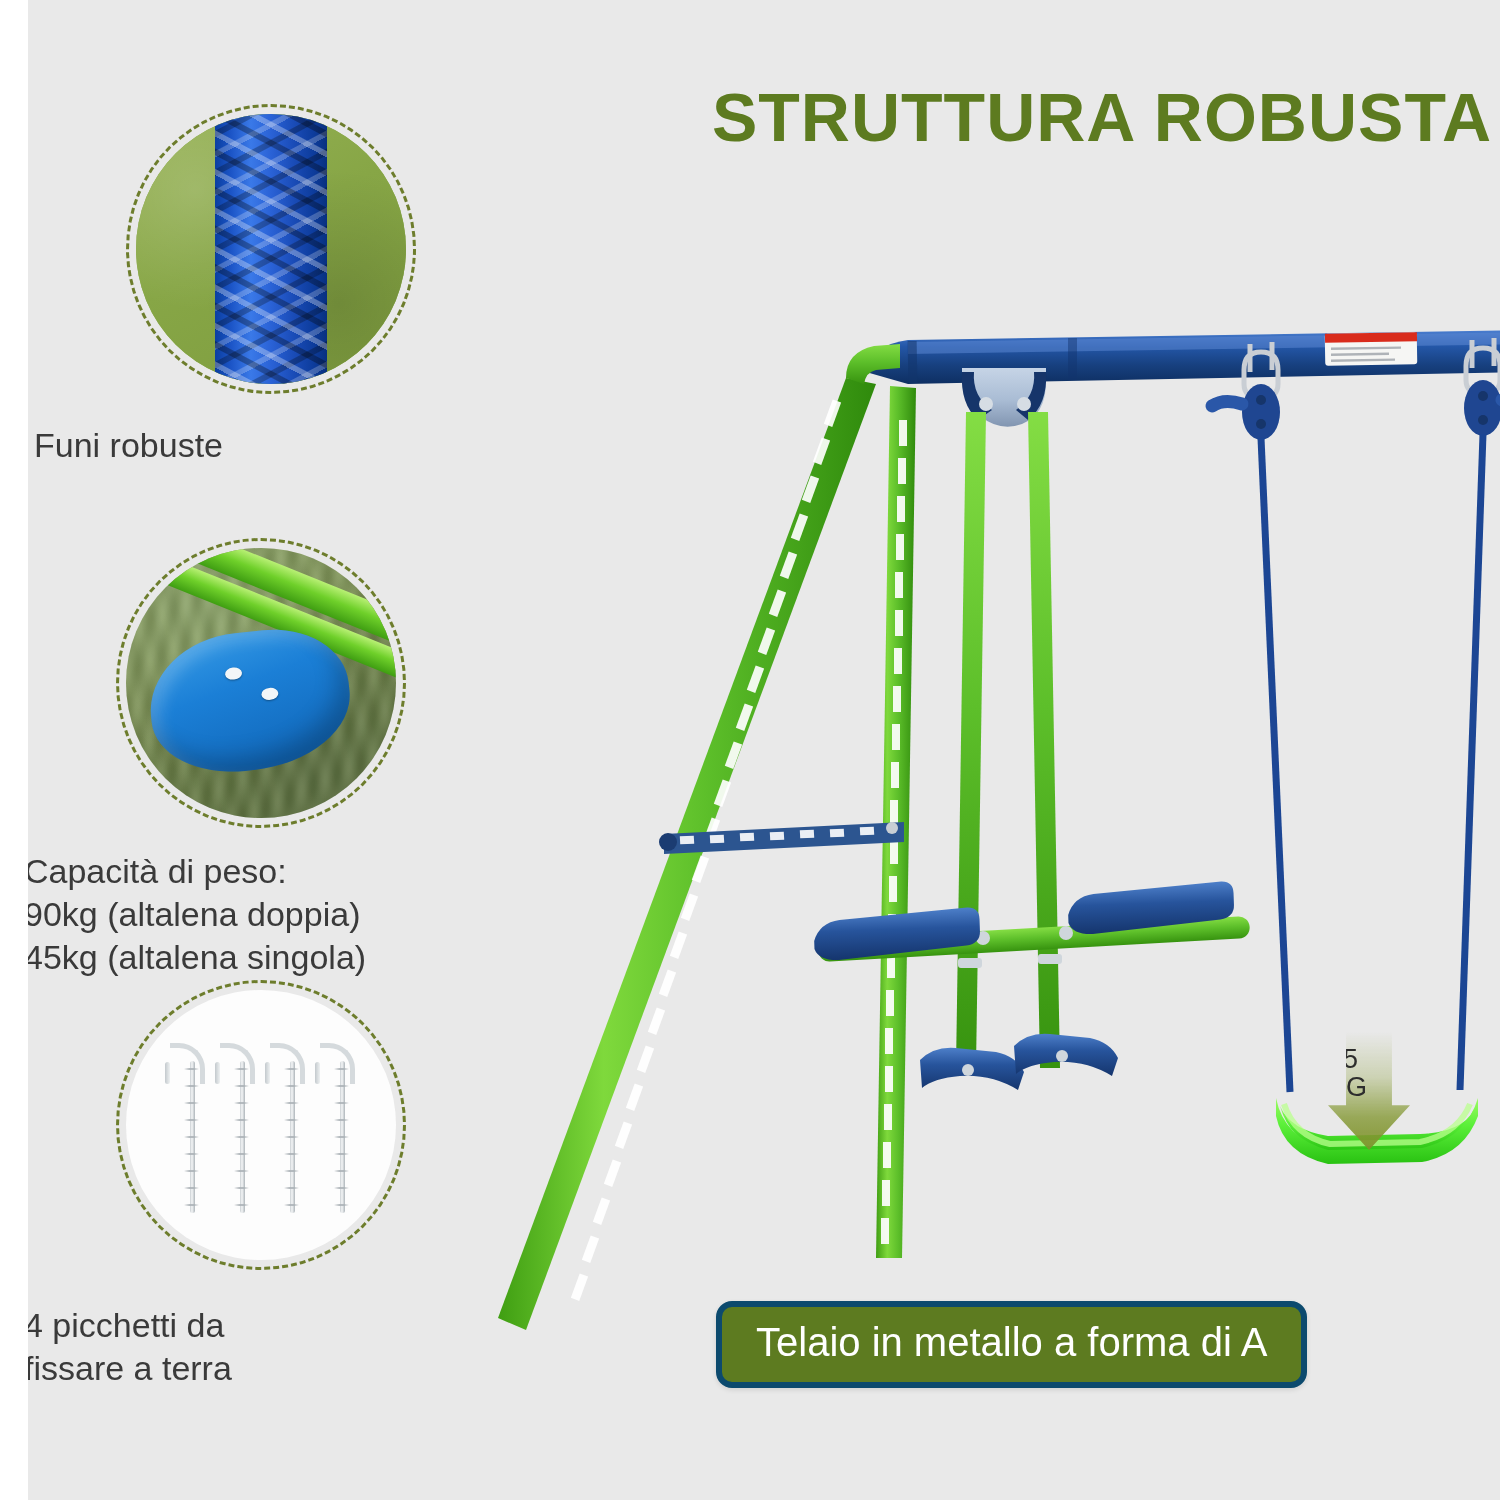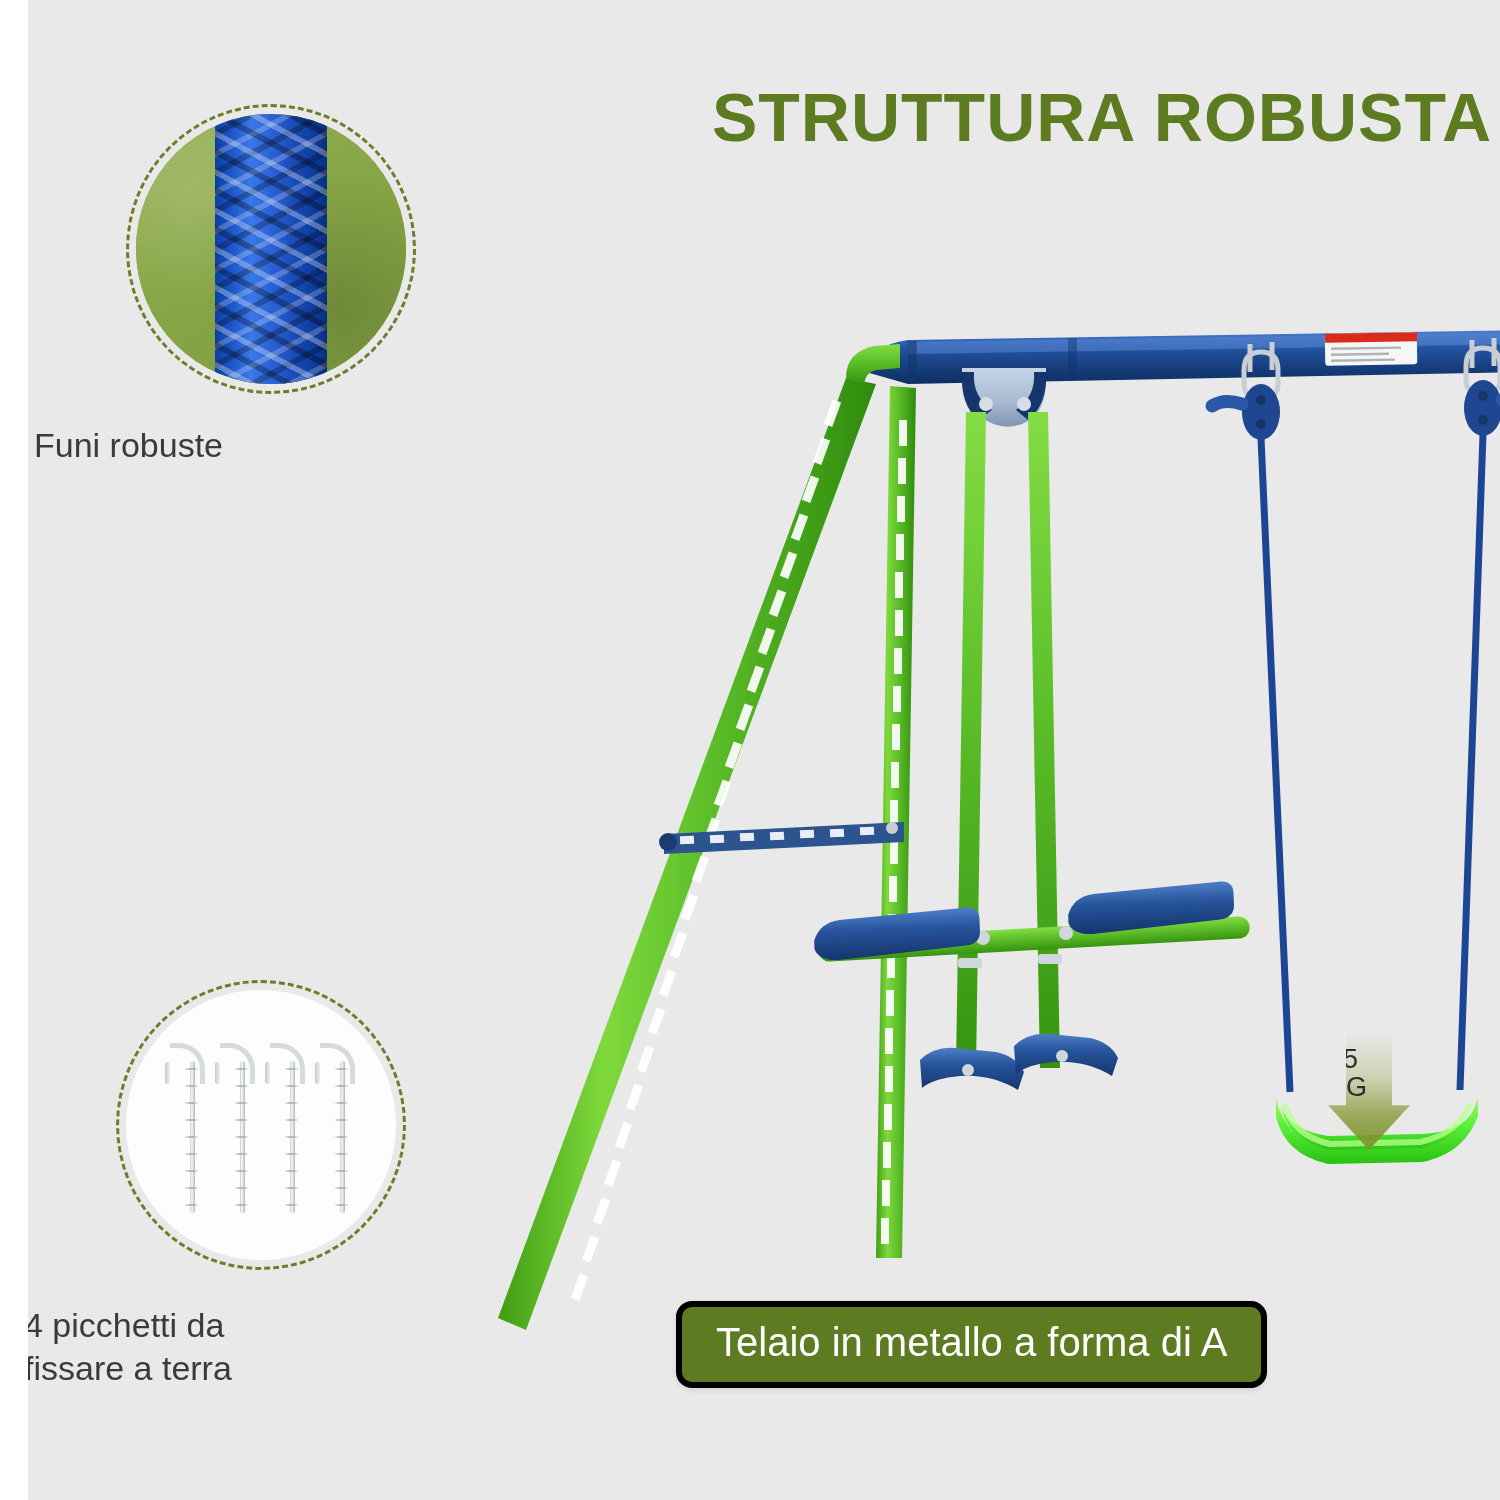--- a/index.html
+++ b/index.html
@@ -177,24 +177,24 @@
     content:"";
     position:absolute; left:-5px; top:14px;
     width:5px; height:22px;
     background: linear-gradient(90deg,#c3c9cd,#eef1f2);
     border-radius: 3px;
   }
 
   
   #frame-badge {
     position: absolute;
-    left: 648px;
+    left: 688px;
     top: 1301px;
     background: #5d7b20;
-    border: 6px solid #000000;
+    border: 6px solid #0c4a6e;
     border-radius: 16px;
     padding: 13px 34px 17px;
     color: #ffffff;
     font-size: 40px;
     font-family: "Liberation Sans", sans-serif;
     font-weight: 300;
     white-space: nowrap;
     box-shadow: 0 2px 5px rgba(0,0,0,.10);
   }
 
@@ -437,20 +437,38 @@
       <div class="circle-inner">
         <div class="grass-bg"></div>
         <div class="rope"></div>
       </div>
     </div>
     <div class="caption" style="top:320px;">
       <div>Funi robuste</div>
     </div>
   </div>
 
+  <div class="feature" id="feature-seat" style="left:88px; top:538px;">
+    <div class="circle-wrap" id="circle-seat">
+      <div class="circle-inner">
+        <div class="grass-blur"></div>
+        <div class="green-bar"></div>
+        <div class="green-bar b2"></div>
+        <div class="blue-seat">
+          <div class="rivet" style="left:78px; top:34px;"></div>
+          <div class="rivet" style="left:112px; top:58px;"></div>
+        </div>
+      </div>
+    </div>
+    <div class="caption" style="top:312px;">
+      <div>Capacità di peso:</div>
+      <div>90kg (altalena doppia)</div>
+      <div>45kg (altalena singola)</div>
+    </div>
+  </div>
 
   <div class="feature" id="feature-stakes" style="left:88px; top:980px;">
     <div class="circle-wrap" id="circle-stakes">
       <div class="circle-inner">
         <div class="stake" style="left:62px;">
           <div class="hook"></div>
             <div class="shaft"></div>
             <div class="wiggle"></div>
         </div>
         <div class="stake" style="left:112px;">

